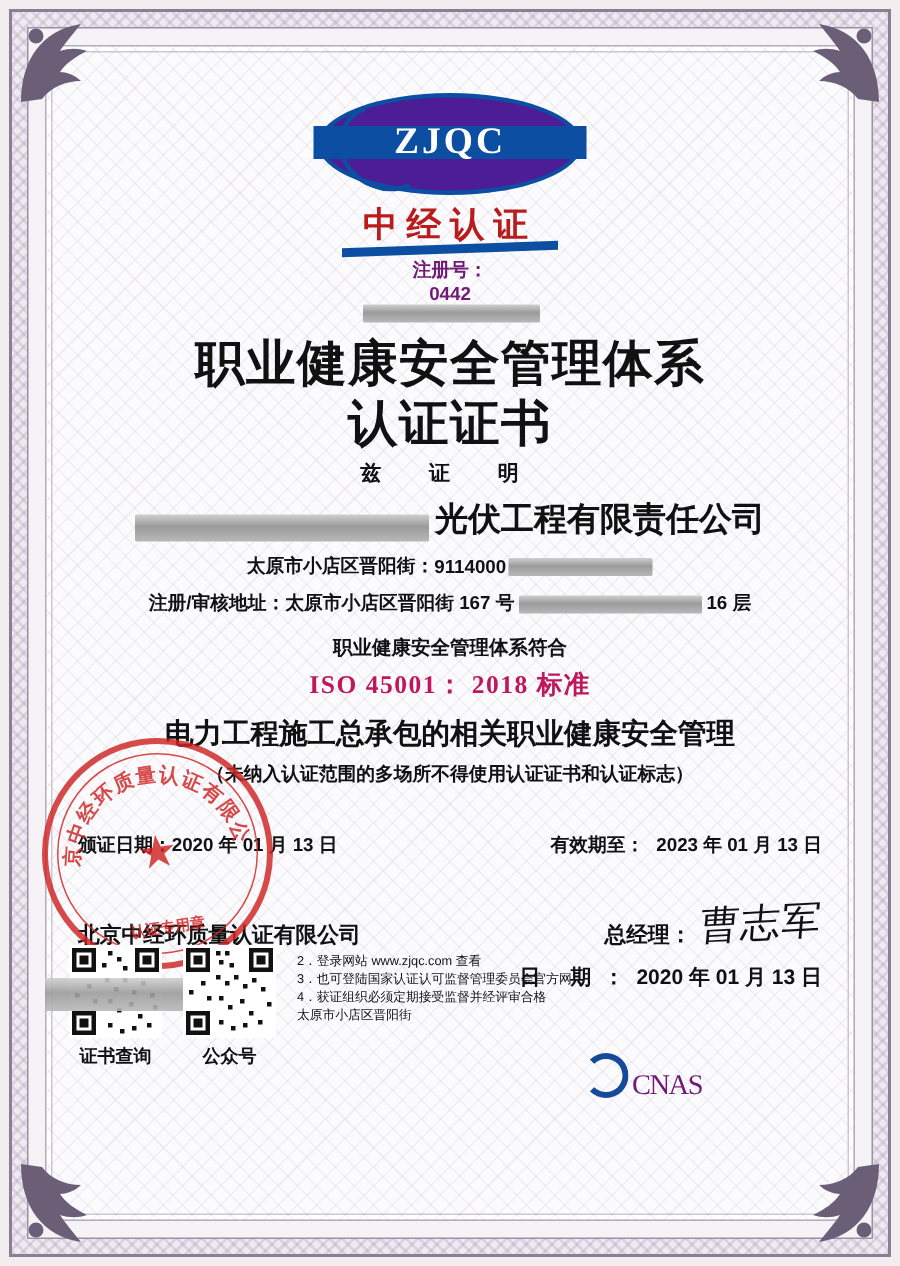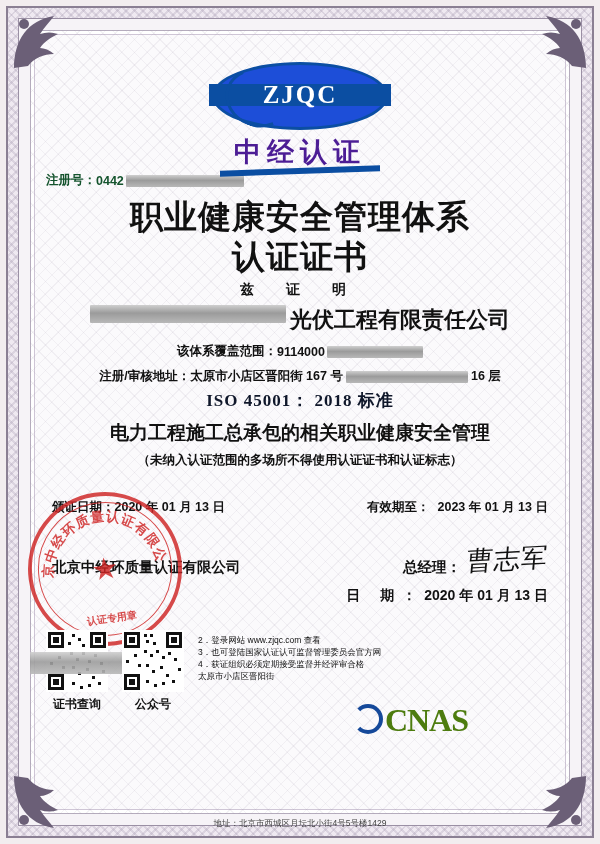--- a/index.html
+++ b/index.html
@@ -45,72 +45,72 @@
   .c-bl{left:10px;bottom:10px;transform:scaleY(-1);}
   .c-br{right:10px;bottom:10px;transform:scale(-1,-1);}
 
   
   .content{position:absolute;left:46px;top:46px;width:508px;height:752px;text-align:center;}
 
   .logo-wrap{margin-top:16px;position:relative;height:108px;}
   .logo-oval{
     position:relative;margin:0 auto;width:170px;height:62px;
     border:3px solid #0b4ea2;border-radius:50%/50%;
-    background:#1d4ed8;
+    background:#4c1d95;
   }
   .logo-oval .band{
     position:absolute;left:-6px;right:-6px;top:19px;height:22px;background:#0b4ea2;
   }
   .logo-oval .zjqc{
     position:absolute;left:0;right:0;top:16px;
     font-family:"Liberation Serif", serif;
     font-weight:bold;font-size:25px;letter-spacing:2px;color:#ffffff;
   }
   .logo-oval .swoop{
     position:absolute;left:10px;top:4px;width:60px;height:52px;
     border:3px solid #0b4ea2;border-right-color:transparent;border-top-color:transparent;
     border-radius:50%;transform:rotate(20deg);
   }
   .logo-cn{
     margin-top:4px;font-family:Liberation Serif, serif;font-weight:bold;
-    font-size:27px;color:#4c1d95;letter-spacing:6px;position:relative;display:inline-block;
+    font-size:23px;color:#b91c1c;letter-spacing:6px;position:relative;display:inline-block;
   }
   .logo-cn .underline{
     position:absolute;left:-14px;right:-14px;bottom:-4px;height:6px;
     background:#0b4ea2;transform:skewY(-2deg);
   }
 
   .reg-no{
-    margin-top:2px;font-size:12.5px;color:#14532d;font-weight:bold;
-    display:flex;justify-content:flex-start;align-items:center;gap:0px;
+    margin-top:2px;font-size:12.5px;color:#701a75;font-weight:bold;
+    display:flex;justify-content:center;align-items:center;gap:0px;flex-direction:column;
   }
   .redact{
     display:inline-block;height:12px;
     background:linear-gradient(180deg,#cfcfcf,#9b9b9b 45%,#b8b8b8);
     vertical-align:middle;border-radius:1px;
   }
 
   h1.title{
     margin:8px 0 0;font-family:"Liberation Serif", serif;font-weight:bold;
     font-size:33px;line-height:40px;letter-spacing:1px;color:#111;
   }
   h1.title .l2{display:block;}
 
   .grant{margin-top:4px;font-size:14px;font-weight:bold;letter-spacing:14px;color:#111;}
 
   .company{
     margin-top:6px;font-family:"Liberation Serif", serif;font-weight:bold;
-    font-size:22px;color:#111;display:flex;justify-content:center;align-items:flex-start;
+    font-size:22px;color:#111;display:flex;justify-content:center;align-items:flex-end;
   }
 
   .row{margin-top:8px;font-size:12.5px;font-weight:bold;color:#111;
        display:flex;justify-content:center;align-items:center;}
 
   .standard-lead{margin-top:12px;font-size:13px;font-weight:bold;color:#111;}
-  .standard{margin-top:4px;font-family:"Liberation Serif", serif;font-weight:bold;font-size:17px;color:#0f172a;letter-spacing:1px;}
+  .standard{margin-top:4px;font-family:"Liberation Serif", serif;font-weight:bold;font-size:17px;color:#be185d;letter-spacing:1px;}
 
   .scope-lead{margin-top:14px;font-size:13px;font-weight:bold;color:#111;}
   .scope{margin-top:8px;font-size:19px;font-weight:bold;color:#111;}
   .scope-note{margin-top:6px;font-size:12.5px;font-weight:bold;color:#111;}
 
   .dates{margin-top:18px;display:flex;justify-content:space-between;
          font-size:12.5px;font-weight:bold;color:#111;padding:0 6px;}
   .dates .d-left,.dates .d-right{display:flex;align-items:center;margin-top:12px;}
 
   .sign-row{margin-top:26px;display:flex;justify-content:space-between;align-items:flex-end;padding:0 6px;}
@@ -141,21 +141,21 @@
 
   
   .bottom{position:absolute;left:46px;right:46px;top:630px;}
   .qr-block{display:flex;gap:14px;align-items:flex-start;}
   .qr{width:62px;height:62px;background:#fff;position:relative;}
   .qr-caption{font-size:12px;font-weight:bold;color:#111;text-align:center;margin-top:4px;}
   .notes{font-size:8.5px;line-height:12px;color:#111;text-align:left;}
   .notes div{white-space:nowrap;}
 
   .cnas{position:absolute;right:86px;top:72px;display:flex;align-items:center;gap:8px;}
-  .cnas-logo{font-family:"Liberation Serif", serif;font-weight:bold;font-size:32px;color:#4d7c0f;letter-spacing:-1px;}
+  .cnas-logo{font-family:"Liberation Serif", serif;font-weight:normal;font-size:19px;color:#701a75;letter-spacing:-1px;}
   .cnas-logo .swirl{display:inline-block;width:22px;height:22px;border:4px solid #15499a;border-radius:50%;border-left-color:transparent;vertical-align:-3px;margin-right:2px;}
   .cnas-txt{font-size:9.5px;line-height:11.5px;color:#15499a;text-align:left;font-weight:bold;}
   .cnas-txt .big{font-size:11px;}
 
   .footer{position:absolute;left:0;right:0;bottom:14px;text-align:center;font-size:8.5px;color:#444;}
 </style>
 </head>
 <body>
 
 <div class="page">
@@ -216,32 +216,33 @@
     </h1>
 
     <div class="grant">兹 证 明</div>
 
     <div class="company">
       <span class="redact" style="width:196px;height:18px;margin-right:4px;"></span>
       <span>光伏工程有限责任公司</span>
     </div>
 
     <div class="row">
-      <span>该体系覆盖范围：</span>
+      <span>太原市小店区晋阳街：</span>
       <span>9114000</span>
       <span class="redact" style="width:96px;margin-left:2px;"></span>
     </div>
 
     <div class="row">
       <span>注册/审核地址：</span>
       <span>太原市小店区晋阳街 167 号</span>
       <span class="redact" style="width:122px;margin:0 3px;"></span>
       <span>16 层</span>
     </div>
 
+    <div class="standard-lead">职业健康安全管理体系符合</div>
     <div class="standard">ISO 45001： 2018 标准</div>
 
     <div class="scope">电力工程施工总承包的相关职业健康安全管理</div>
     <div class="scope-note">（未纳入认证范围的多场所不得使用认证证书和认证标志）</div>
 
     <div class="dates">
       <div class="d-left">
         <span>颁证日期：</span>
         <span>2020 年 01 月 13 日</span>
       </div>
@@ -373,15 +374,14 @@
       </div>
     </div>
 
     <div class="cnas">
       <div class="cnas-logo">
         <span class="swirl"></span><span>CNAS</span>
       </div>
     </div>
   </div>
 
-  <div class="footer">地址：北京市西城区月坛北小街4号5号楼1429</div>
 
 </div>
 
 </body></html>

